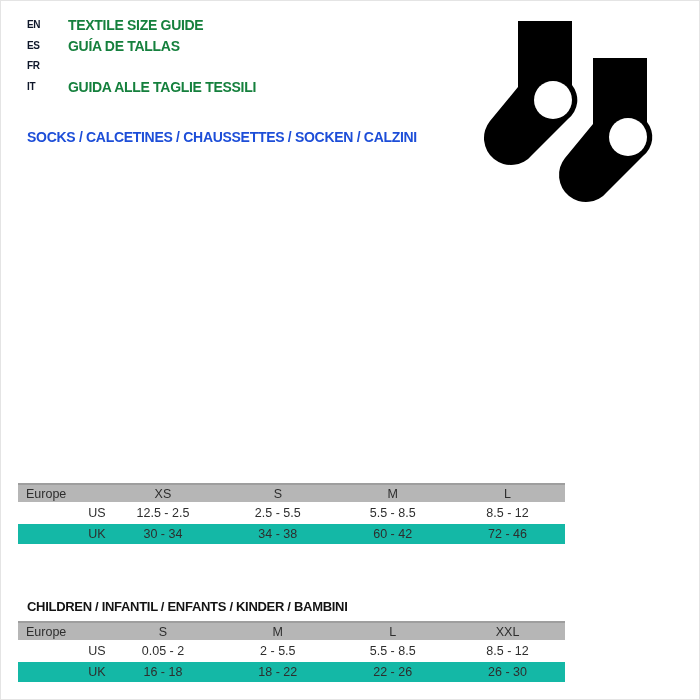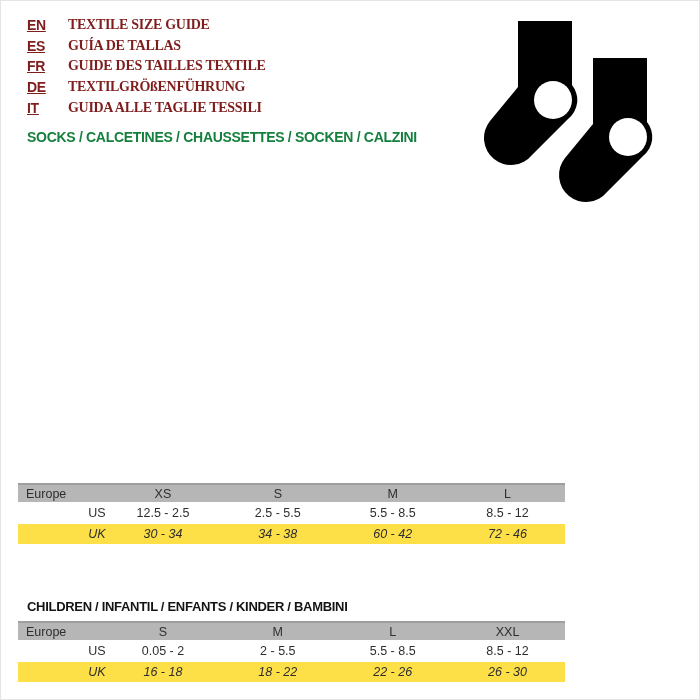--- a/index.html
+++ b/index.html
@@ -9,32 +9,32 @@
     background:#ffffff;
     box-shadow: inset 0 0 0 1px #e4e4e4;
     font-family:"Liberation Sans", sans-serif;
     overflow:hidden;
   }
 
   
   .lang-list { position:absolute; left:27px; top:15px; }
   .lang-row { display:flex; line-height:20.7px; }
   .lang-code {
-    width:41px; font-size:14px; font-weight:bold;
-    letter-spacing:-0.3px; color:#7f1d1d;text-decoration:underline;
+    width:41px; font-size:10px; font-weight:bold;
+    letter-spacing:-0.3px; color:#0f172a;
   }
   .lang-label {
     font-size:14px; font-weight:bold;
-    letter-spacing:-0.3px; color:#7f1d1d; white-space:nowrap;font-family:Liberation Serif, serif;
+    letter-spacing:-0.3px; color:#15803d; white-space:nowrap;
   }
 
   
   .category-heading {
     position:absolute; left:27px; top:129px;
-    font-size:14px; font-weight:bold; letter-spacing:-0.3px; color:#15803d;
+    font-size:14px; font-weight:bold; letter-spacing:-0.3px; color:#1d4ed8;
     white-space:nowrap;
   }
 
   
   .socks-icon { position:absolute; left:470px; top:14px; }
 
   
   .size-block { position:absolute; left:18px; width:547px; }
   .size-block.adult { top:476px; }
   .size-block.children { top:600px; }
@@ -51,44 +51,39 @@
   table.size-table col.cn { width:21%; }
   table.size-table th {
     background:#b6b6b6; border-top:2px solid #9e9e9e;
     height:17px; font-weight:normal; text-align:center; padding:0;
   }
   table.size-table th.rowhead { text-align:left; padding-left:8px;margin-left:18px; }
   table.size-table td {
     height:20px; text-align:center; padding:0;
     border-top:1.5px solid #ffffff; background:#ffffff;
   }
-  table.size-table tr.alt td { background:#fde047;font-style:italic; }
+  table.size-table tr.alt td { background:#14b8a6; }
   table.size-table td.rowhead { text-align:right; padding-left:8px; }
 </style>
 </head>
 <body>
 
 <div class="page">
 
   <div class="lang-list">
     <div class="lang-row">
       <span class="lang-code">EN</span>
       <span class="lang-label">TEXTILE SIZE GUIDE</span>
     </div>
     <div class="lang-row">
       <span class="lang-code">ES</span>
       <span class="lang-label">GUÍA DE TALLAS</span>
     </div>
     <div class="lang-row">
       <span class="lang-code">FR</span>
-      <span class="lang-label">GUIDE DES TAILLES TEXTILE</span>
-    </div>
-    <div class="lang-row">
-      <span class="lang-code">DE</span>
-      <span class="lang-label">TEXTILGRÖßENFÜHRUNG</span>
     </div>
     <div class="lang-row">
       <span class="lang-code">IT</span>
       <span class="lang-label">GUIDA ALLE TAGLIE TESSILI</span>
     </div>
   </div>
 
   <div class="category-heading">SOCKS / CALCETINES / CHAUSSETTES / SOCKEN / CALZINI</div>
 
   <svg class="socks-icon" width="210" height="200" viewBox="0 0 210 200" aria-hidden="true">

